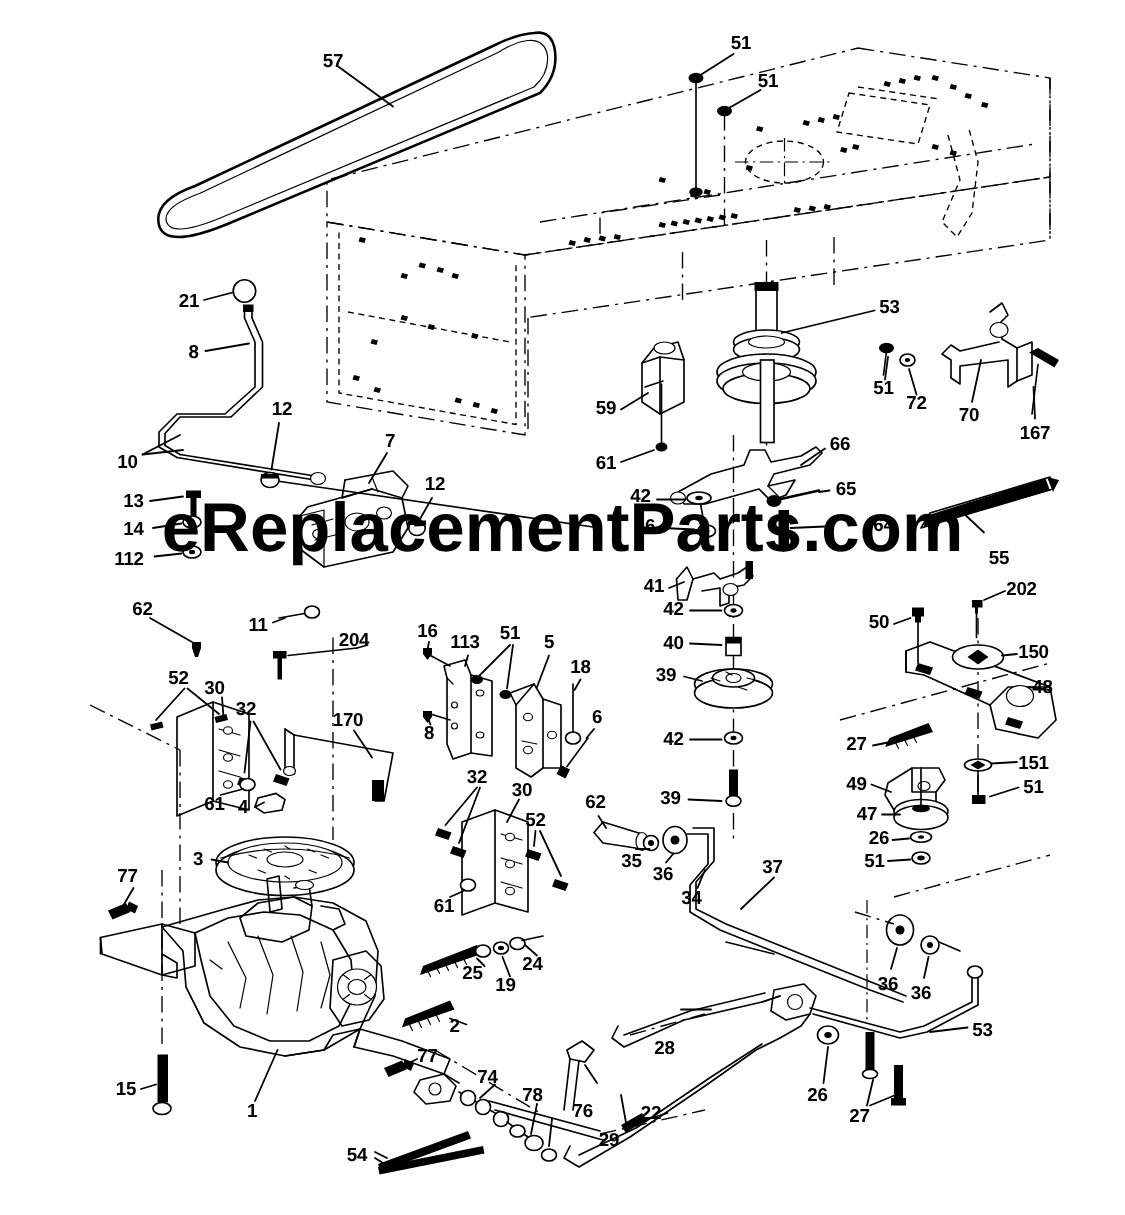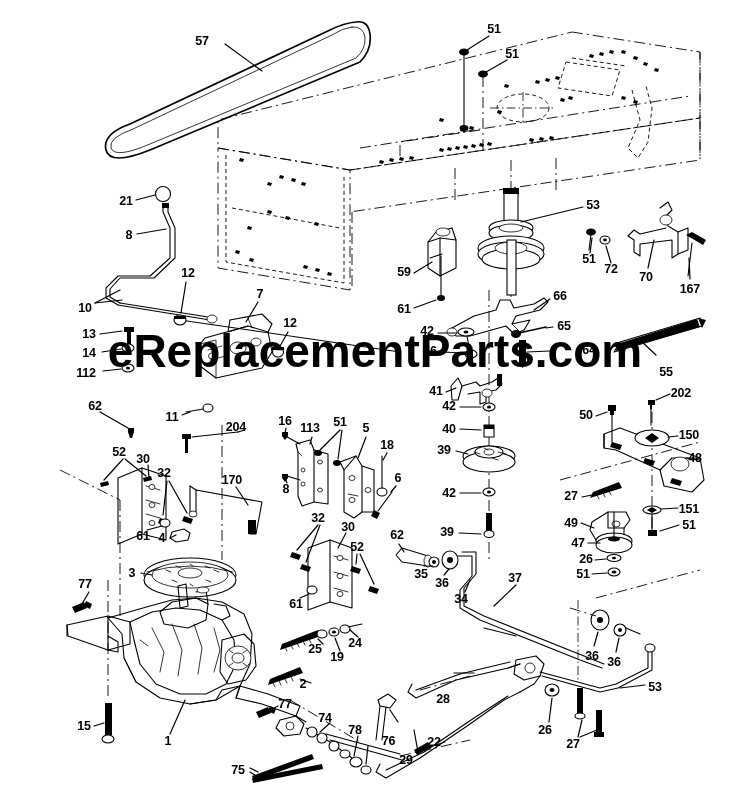--- a/index.html
+++ b/index.html
@@ -759,21 +759,21 @@
     <line class="led" x1="250" y1="772" x2="258" y2="777"></line>
 
     <path class="dd" d="M 596 598 L 700 570"></path>
     <path class="dd" d="M 420 690 L 470 676"></path>
 
   </svg>
 
   <div id="watermark">eReplacementParts.com</div>
 
   <div id="callout-layer">
-      <div class="callout" style="left: 202px; top: 41px;">57</div>
+      <div class="callout" style="left: 222px; top: 41px;">57</div>
       <div class="callout" style="left: 494px; top: 29px;">51</div>
       <div class="callout" style="left: 512px; top: 54px;">51</div>
       <div class="callout" style="left: 126px; top: 201px;">21</div>
       <div class="callout" style="left: 129px; top: 235px;">8</div>
       <div class="callout" style="left: 593px; top: 205px;">53</div>
       <div class="callout" style="left: 589px; top: 259px;">51</div>
       <div class="callout" style="left: 611px; top: 269px;">72</div>
       <div class="callout" style="left: 646px; top: 277px;">70</div>
       <div class="callout" style="left: 690px; top: 289px;">167</div>
       <div class="callout" style="left: 404px; top: 272px;">59</div>
@@ -846,16 +846,16 @@
       <div class="callout" style="left: 406px; top: 724px; margin-top: 36px;">29</div>
       <div class="callout" style="left: 285px; top: 704px;">77</div>
       <div class="callout" style="left: 325px; top: 718px;">74</div>
       <div class="callout" style="left: 355px; top: 730px;">78</div>
       <div class="callout" style="left: 365px; top: 741px; padding-left: 47px;">76</div>
       <div class="callout" style="left: 84px; top: 726px;">15</div>
       <div class="callout" style="left: 168px; top: 741px;">1</div>
       <div class="callout" style="left: 434px; top: 742px;">22</div>
       <div class="callout" style="left: 545px; top: 730px;">26</div>
       <div class="callout" style="left: 573px; top: 744px;">27</div>
-      <div class="callout" style="left: 238px; top: 770px;">75</div>
+      <div class="callout" style="left: 238px; top: 770px;">54</div>
     </div>
 
 </div>
 
 </body></html>

